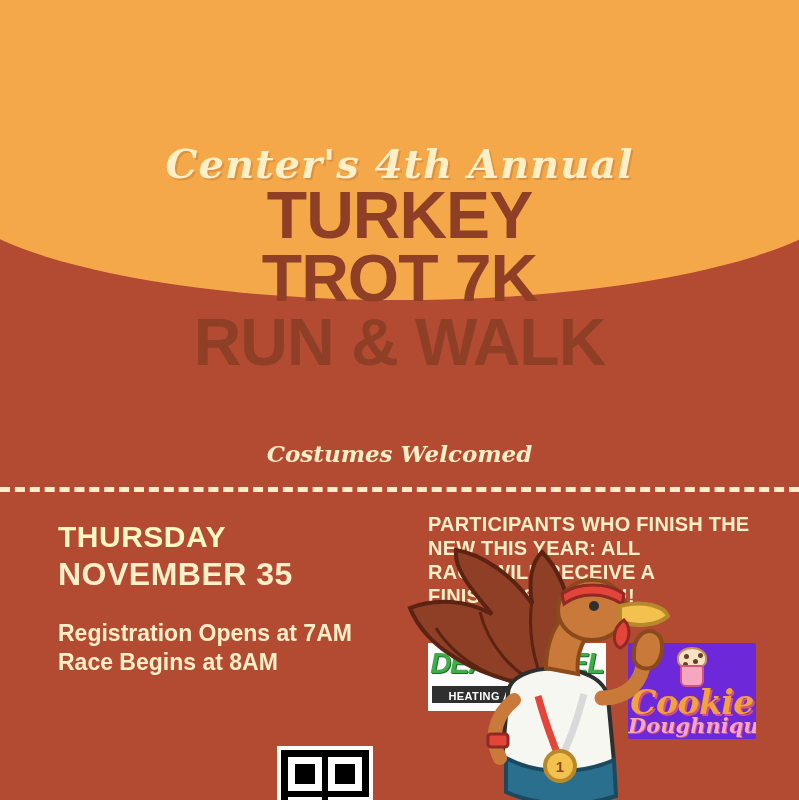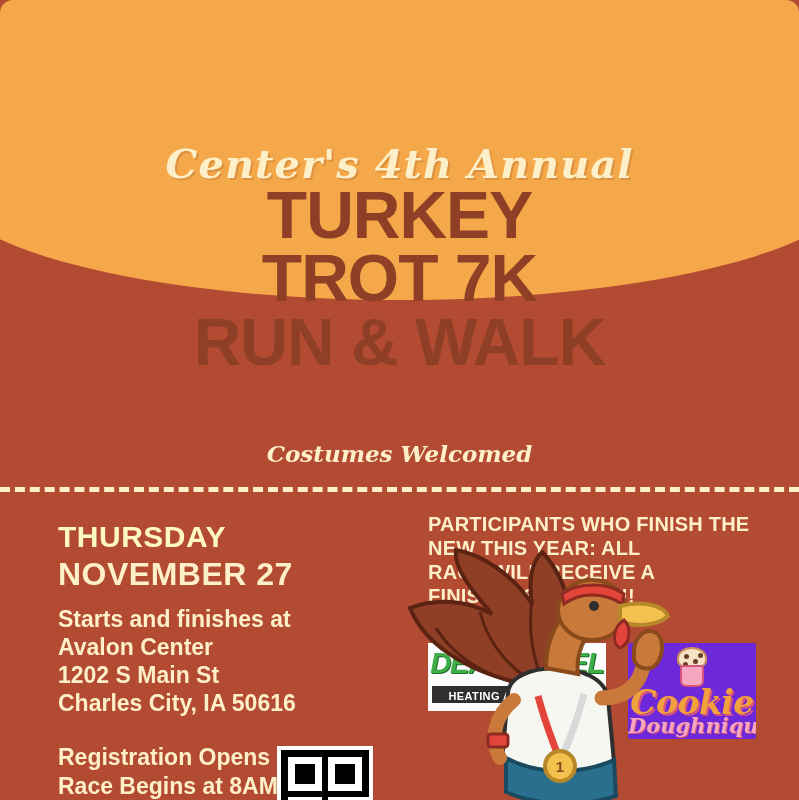--- a/index.html
+++ b/index.html
@@ -8,21 +8,20 @@
     font-family: "Liberation Sans", sans-serif;
     background: #b34a32;
     overflow: hidden;
     position: relative;
   }
   #poster {
     position: relative;
     width: 799px; height: 800px;
     background: #b34a32;
     overflow: hidden;
-    border-radius: 13px;
   }
   
   .top-panel {
     position: absolute;
     left: -60px; top: -140px;
     width: 920px; height: 440px;
     background: #f4a84a;
     border-radius: 0 0 50% 50% / 0 0 120px 120px;
   }
   .script-title {
@@ -247,27 +246,21 @@
     <span class="line line2">TROT 7K</span>
     <span class="line line3">RUN &amp; WALK</span>
   </div>
 
   <div class="costumes">Costumes Welcomed</div>
 
   <div class="divider"></div>
 
   <div class="left-col">
     <div class="day">THURSDAY</div>
-    <div class="date">NOVEMBER 27</div>
-    <div class="addr">
-      <div>Starts and finishes at</div>
-      <div>Avalon Center</div>
-      <div>1202 S Main St</div>
-      <div>Charles City, IA 50616</div>
-    </div>
+    <div class="date">NOVEMBER 35</div>
     <div class="times">
       <div>Registration Opens at 7AM</div>
       <div>Race Begins at 8AM</div>
     </div>
 
   </div>
 
   <div class="right-col">
     <div class="new-this-year">
       <div>PARTICIPANTS WHO  FINISH THE</div>

